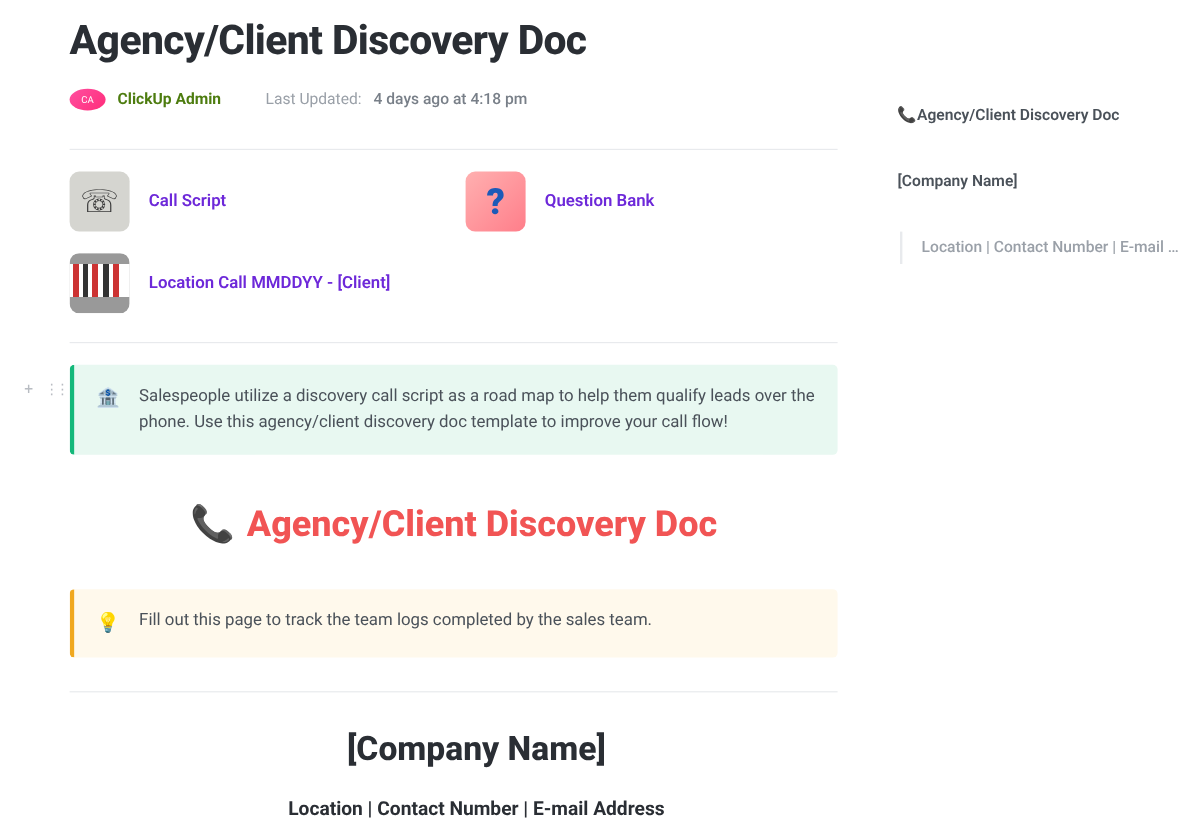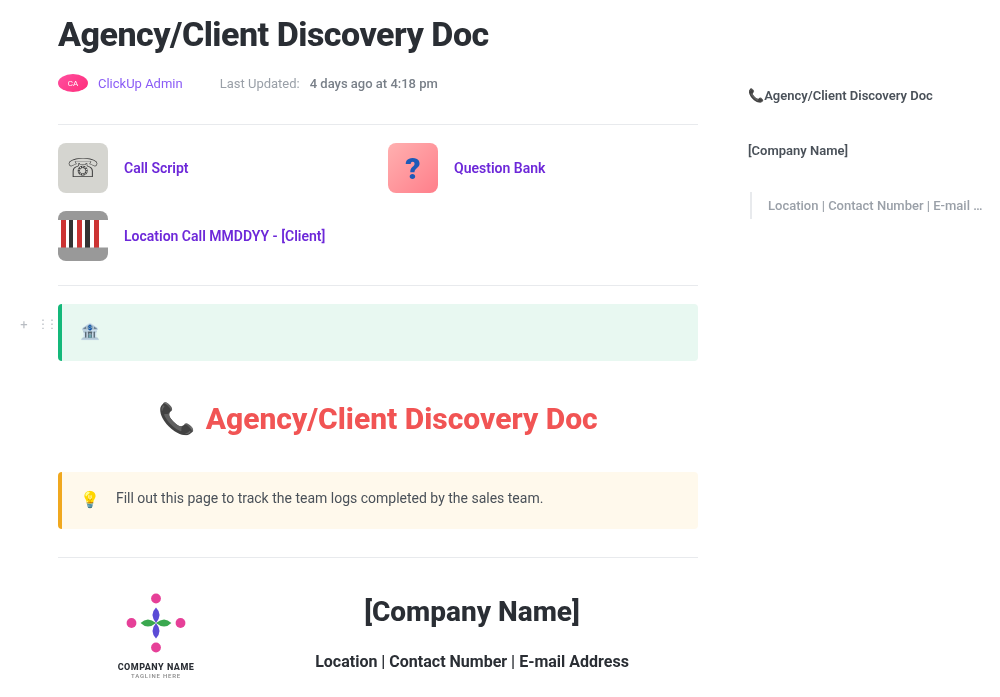--- a/index.html
+++ b/index.html
@@ -36,21 +36,21 @@
     width: 30px; height: 18px;
     border-radius: 50%;
     background: linear-gradient(135deg, #ff4fa0, #ff2d7a);
     color: #fff;
     font-size: 8px;
     font-weight: 400;
     display: flex;
     align-items: center;
     justify-content: center;
   }
-  .author-name { color: #8b5cf6; font-weight: 400; }
+  .author-name { color: #4d7c0f; font-weight: 700; }
   .updated-label { color: #9aa0a8; padding-left: 27px; }
   .updated-value { color: #787f88; font-weight: 500; text-align: center; }
   .hr {
     border: none;
     border-top: 1px solid #e8eaed;
     margin: 0 0 18px 0;
   }
   .subpages {
     display: flex;
     flex-wrap: wrap;
@@ -220,49 +220,36 @@
     <div class="subpage">
       <div class="thumb thumb-img"></div>
       <span class="subpage-label">Location Call MMDDYY - [Client]</span>
     </div>
   </div>
 
   <hr class="hr">
 
   <div class="callout callout-green">
     <span class="callout-icon">🏦</span>
+    <span>Salespeople utilize a discovery call script as a road map to help them qualify leads over the phone. Use this agency/client discovery doc template to improve your call flow!</span>
   </div>
 
   <div class="big-heading">
     <span>📞</span>
     <span>Agency/Client Discovery Doc</span>
   </div>
 
   <div class="callout callout-yellow">
     <span class="callout-icon">💡</span>
     <span>Fill out this page to track the team logs completed by the sales team.</span>
   </div>
 
   <hr class="section-hr">
 
   <div class="company-block">
-    <div class="logo-col">
-      <svg class="logo-svg" viewBox="0 0 100 100">
-        <circle cx="50" cy="15" r="7" fill="#e64098"></circle>
-        <circle cx="85" cy="50" r="7" fill="#e64098"></circle>
-        <circle cx="50" cy="85" r="7" fill="#e64098"></circle>
-        <circle cx="15" cy="50" r="7" fill="#e64098"></circle>
-        <path d="M50 28 Q60 38 50 50 Q40 38 50 28" fill="#5b4bd6"></path>
-        <path d="M72 50 Q62 60 50 50 Q62 40 72 50" fill="#3aa84f"></path>
-        <path d="M50 72 Q40 62 50 50 Q60 62 50 72" fill="#5b4bd6"></path>
-        <path d="M28 50 Q38 40 50 50 Q38 60 28 50" fill="#3aa84f"></path>
-      </svg>
-      <div>COMPANY NAME</div>
-      <div class="tagline">TAGLINE HERE</div>
-    </div>
     <div class="company-text">
       <div class="company-name">[Company Name]</div>
       <div class="company-sub">Location | Contact Number | E-mail Address</div>
     </div>
   </div>
 
 </div>
 
 <div class="outline">
   <div class="outline-item">

